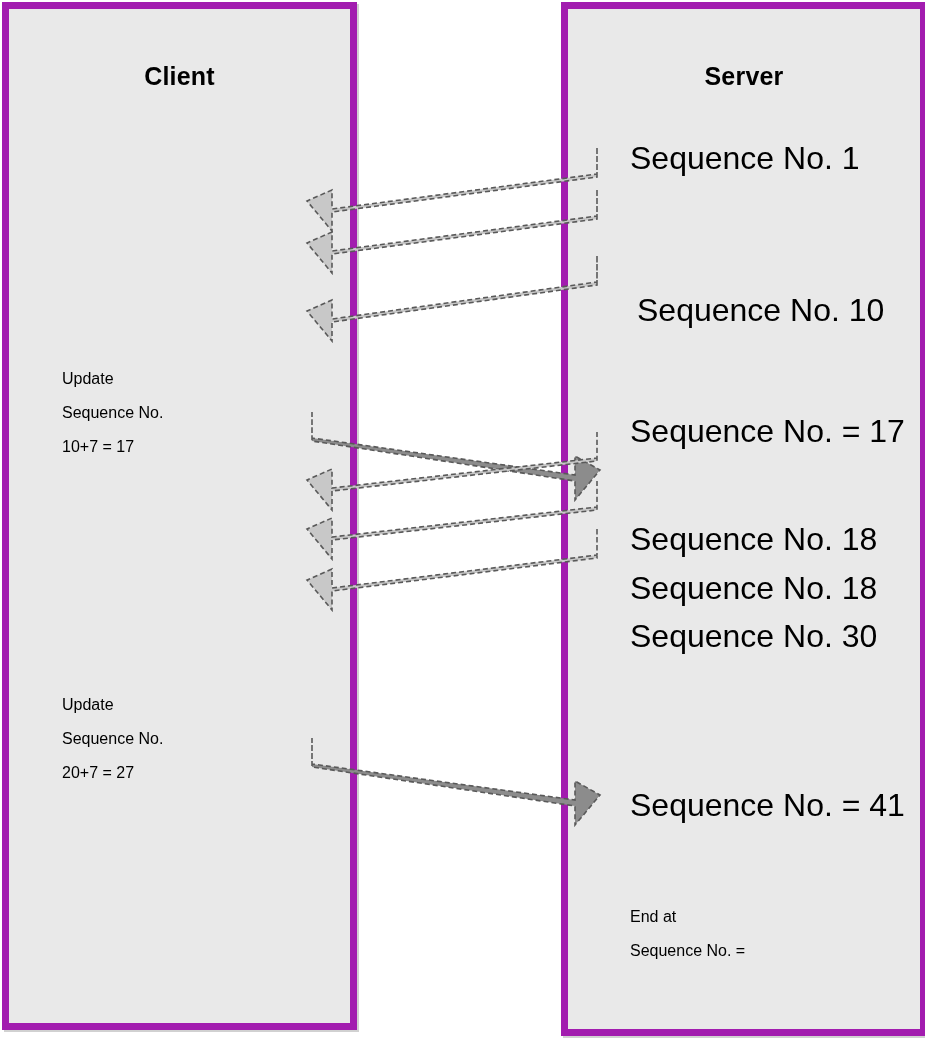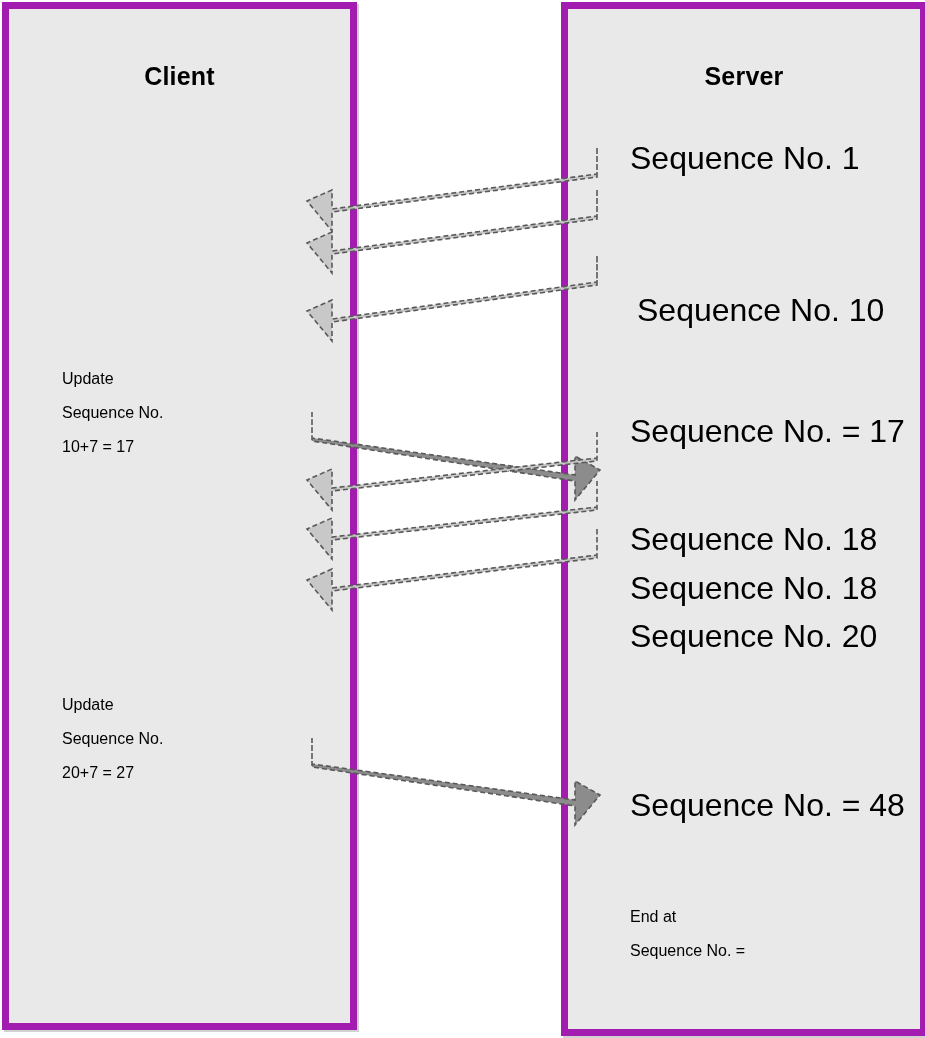--- a/index.html
+++ b/index.html
@@ -104,22 +104,22 @@
     <polygon points="597,529 597,555 332,588 332,569 307,580 332,610 332,591 597,558" fill="#c8c8c8" stroke="#595959" stroke-width="1.6" stroke-dasharray="5 3"></polygon>
 
     <polygon points="312,738 312,764 575,800 575,781 600,795 575,825 575,806 312,767" fill="#8c8c8c" stroke="#595959" stroke-width="1.6" stroke-dasharray="5 3"></polygon>
   </svg>
 
   <div class="msg-label" style="left:630px; top:143px;">Sequence No. 1</div>
   <div class="msg-label" style="left:637px; top:288px;margin-top:7px;">Sequence No. 10</div>
   <div class="msg-label" style="left:630px; top:416px;">Sequence No. = 17</div>
   <div class="msg-label" style="left:630px; top:524px;">Sequence No. 18</div>
   <div class="msg-label" style="left:630px; top:573px;">Sequence No. 18</div>
-  <div class="msg-label" style="left:630px; top:621px;">Sequence No. 20</div>
-  <div class="msg-label" style="left:630px; top:790px;">Sequence No. = 48</div>
+  <div class="msg-label" style="left:630px; top:621px;">Sequence No. 30</div>
+  <div class="msg-label" style="left:630px; top:790px;">Sequence No. = 41</div>
 
   <div class="note-label" style="left:62px; top:362px;">Update
 Sequence No.
 10+7 = 17</div>
   <div class="note-label" style="left:62px; top:688px;">Update
 Sequence No.
 20+7 = 27</div>
   <div class="note-label" style="left:630px; top:900px;">End at
 Sequence No. =</div>
 

